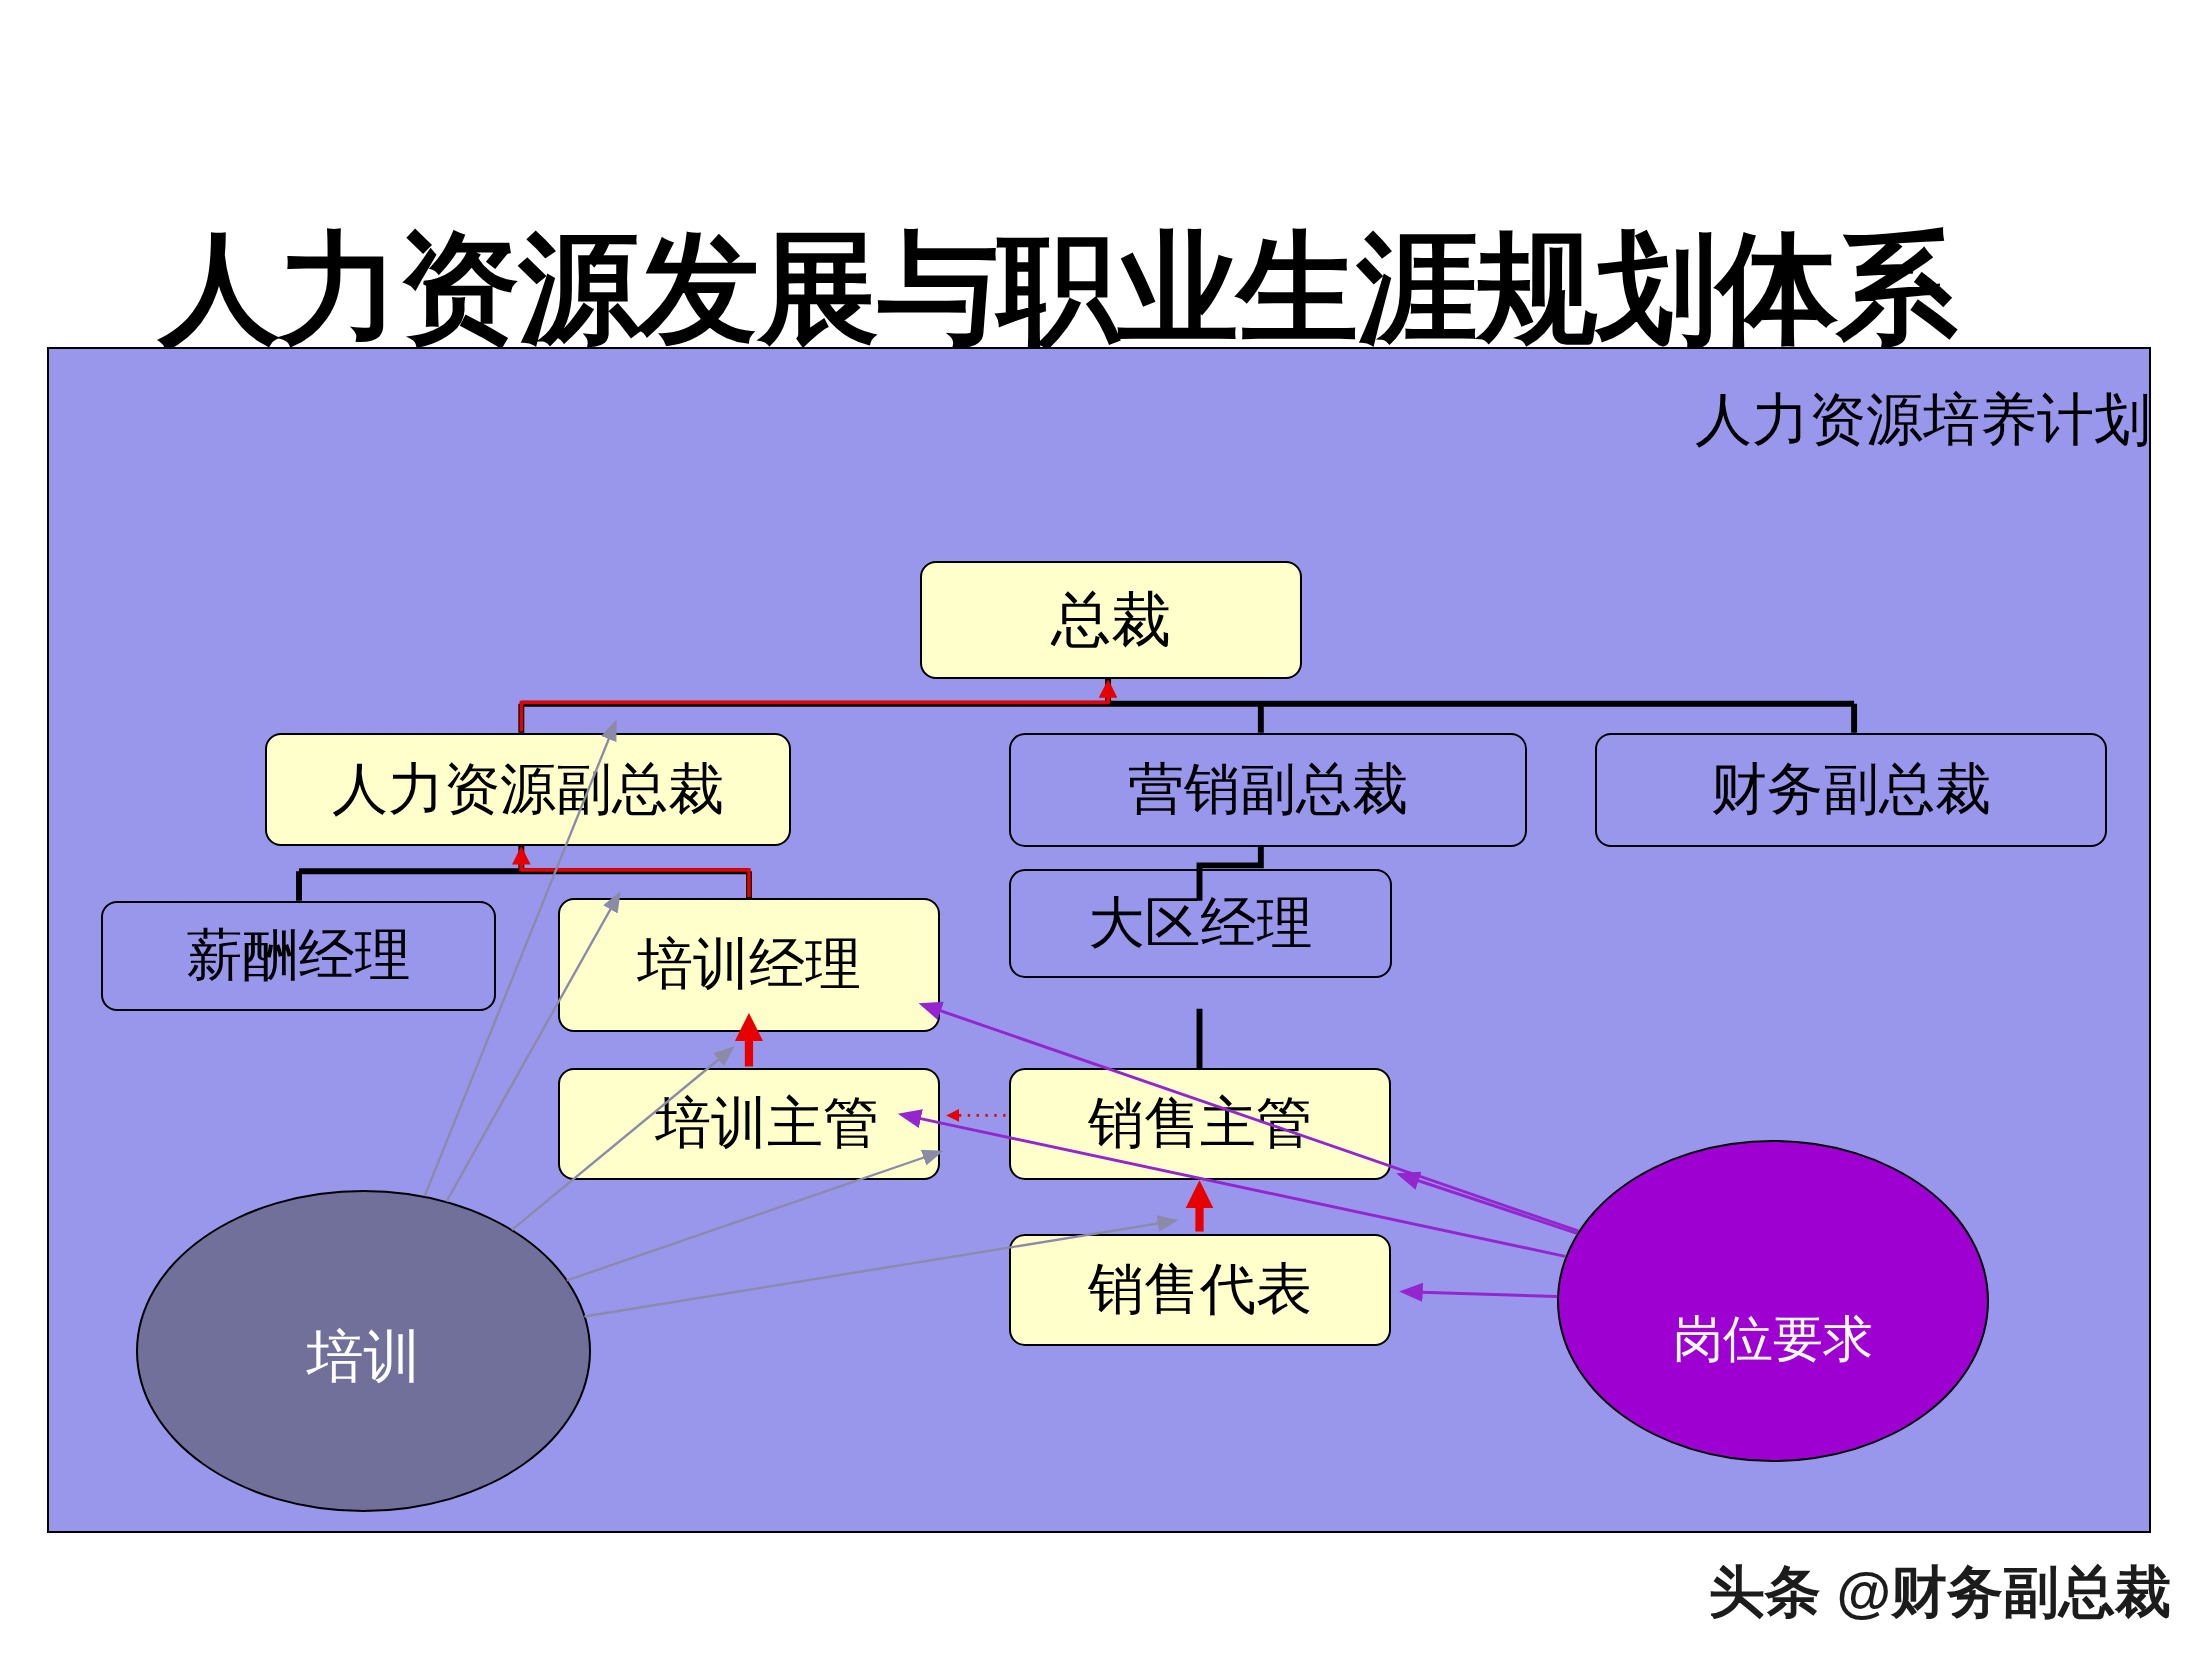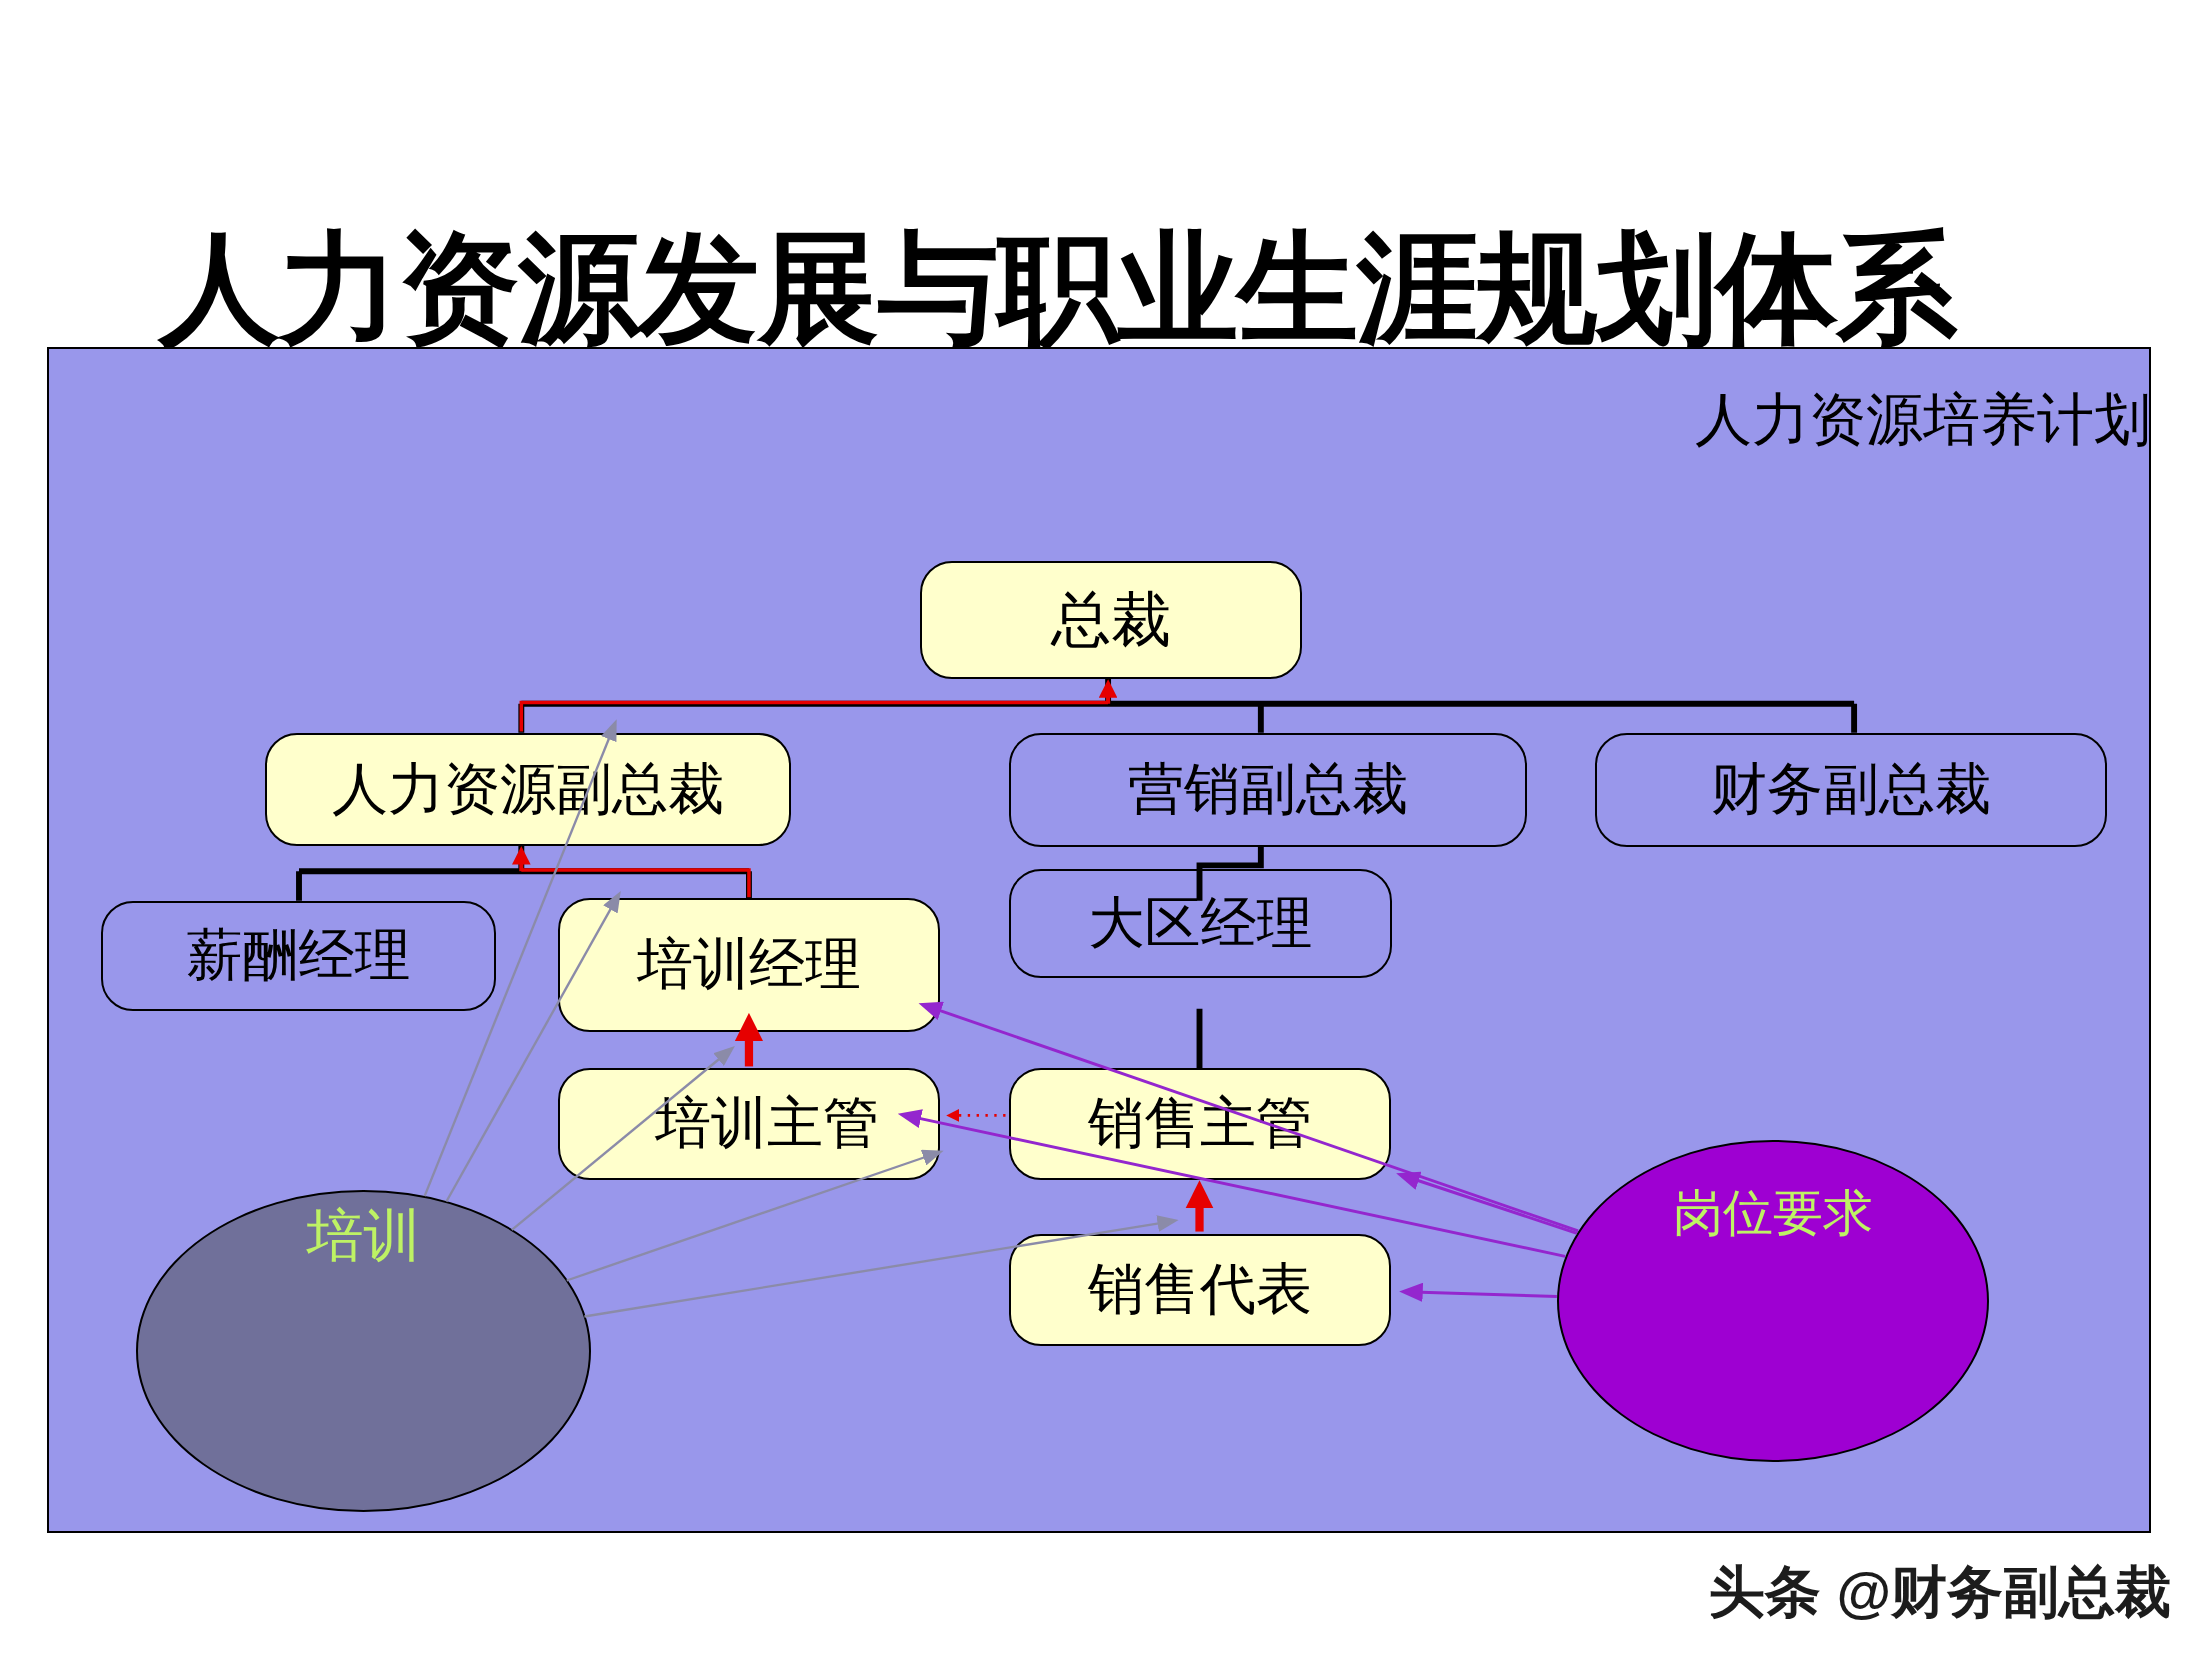--- a/index.html
+++ b/index.html
@@ -3,36 +3,36 @@
 <meta charset="utf-8">
 <style>
   html,body{margin:0;padding:0;background:#ffffff;}
   .page{position:relative;width:2205px;height:1654px;background:#ffffff;overflow:hidden;
         font-family:"Liberation Serif","DejaVu Serif",serif;}
   .title{position:absolute;left:159px;top:208px;width:1899px;font-size:121px;font-weight:bold;
          color:#000;white-space:nowrap;letter-spacing:-1.2px;}
   .panel{position:absolute;left:47px;top:347px;width:2104px;height:1186px;background:#9997EB;
          border:2.4px solid #000;box-sizing:border-box;}
   .subtitle{position:absolute;left:47px;top:382px;width:2104px;text-align:right;font-size:57px;color:#000;}
-  .node{position:absolute;border:2.9px solid #000;border-radius:32px;box-sizing:border-box;
+  .node{position:absolute;border:2.9px solid #000;border-radius:16px;box-sizing:border-box;
         display:flex;align-items:center;justify-content:center;font-size:56px;color:#000;white-space:nowrap;}
   .node.yellow{background:#FFFFCC;}
   .node.clear{background:transparent;}
   #n-president{left:920px;top:561px;width:382px;height:118px;font-size:60px;}
   #n-hr-vp{left:265px;top:733px;width:526px;height:113px;}
   #n-marketing-vp{left:1009px;top:733px;width:518px;height:114px;}
   #n-finance-vp{left:1595px;top:733px;width:512px;height:114px;}
   #n-compensation{left:101px;top:901px;width:395px;height:110px;}
   #n-training-manager{left:558px;top:898px;width:382px;height:134px;}
   #n-region-manager{left:1009px;top:869px;width:383px;height:109px;text-align:center;}
   #n-training-supervisor{left:558px;top:1068px;width:382px;height:112px;padding-left:36px;}
   #n-sales-supervisor{left:1009px;top:1068px;width:382px;height:112px;}
   #n-sales-rep{left:1009px;top:1234px;width:382px;height:112px;}
   .ellipse{position:absolute;border:2.9px solid #000;border-radius:50%;box-sizing:border-box;
-           display:flex;align-items:flex-start;justify-content:center;color:#bef264;}
+           display:flex;align-items:center;justify-content:center;color:#ffffff;}
   #e-training{left:136px;top:1190px;width:455px;height:322px;background:#70709A;font-size:57px;}
   #e-training .lbl{transform:translateY(5.9px);}
   #e-job{left:1557px;top:1140px;width:432px;height:322px;background:#9E00D2;font-size:50px;}
   #e-job .lbl{transform:translateY(38px);}
   svg.overlay{position:absolute;left:0;top:0;pointer-events:none;}
   .watermark{position:absolute;right:34px;top:1555px;font-size:56px;font-weight:bold;color:#1c1c1c;
              font-family:"Liberation Sans","DejaVu Sans",sans-serif;white-space:nowrap;}
 </style>
 </head>
 <body>

